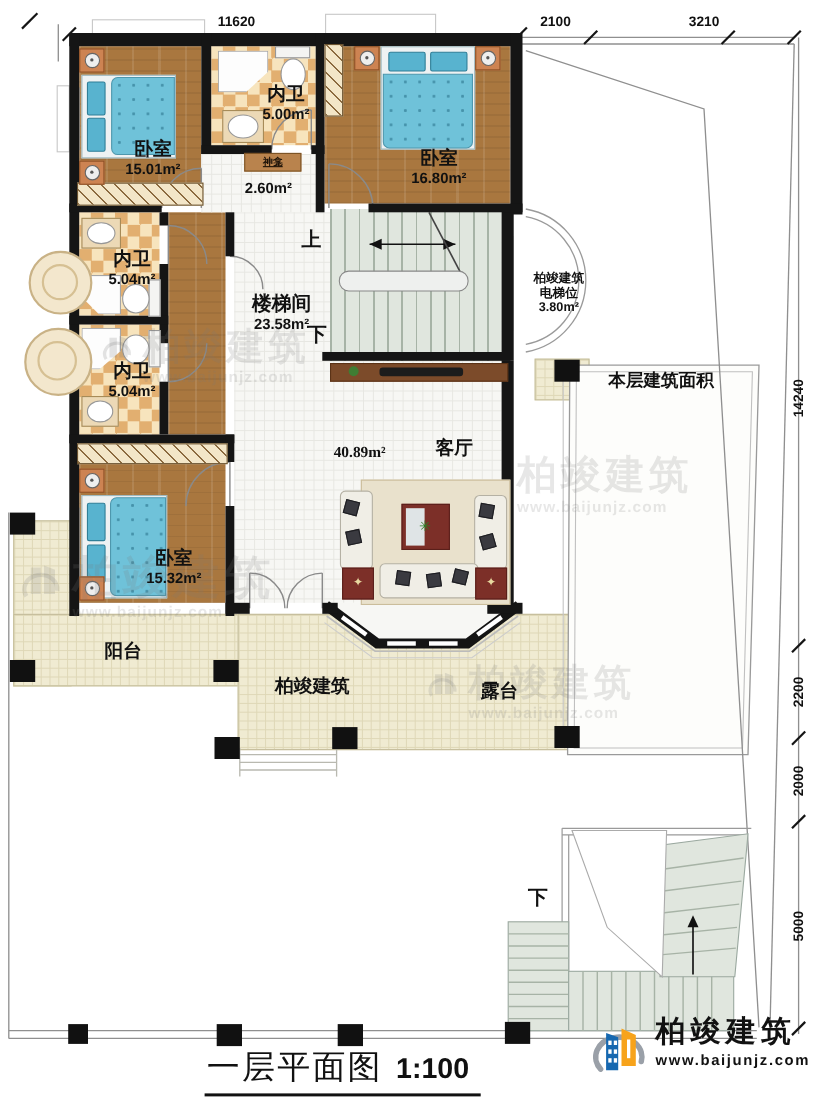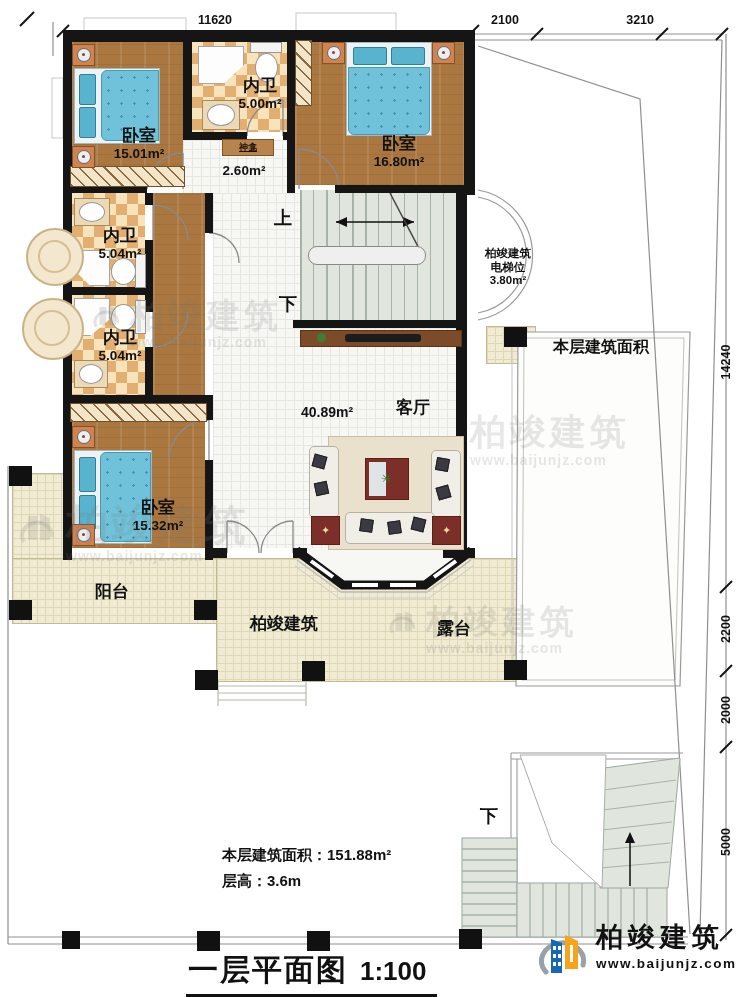--- a/index.html
+++ b/index.html
@@ -35,21 +35,21 @@
   .sofa{position:absolute;background:#f0eee6;border:1.5px solid #b5b1a4;border-radius:5px;}
   .cush{position:absolute;width:11px;height:11px;background:#3a3a40;border:1px solid #1e1e22;}
   .wm{position:absolute;color:rgba(120,120,120,.18);font-weight:bold;pointer-events:none;display:flex;align-items:flex-start;gap:8px;}
   .wm .big{line-height:1;letter-spacing:4px;}
   .wm .url{display:block;font-size:14px;letter-spacing:1px;margin-top:2px;}
   .shelf{position:absolute;background:#b9834d;border:1px solid #7c5426;text-align:center;font-weight:bold;font-size:9px;line-height:14px;color:#1c1208;}
   .landing{position:absolute;background:#eef0ee;border:1.5px solid #888;border-radius:9px;}
   .tv{position:absolute;background:#7c4b2a;border:1px solid #5b3317;}
   .note-line{font-size:15px;font-weight:600;line-height:1.75;white-space:nowrap;}
   #title-block{position:absolute;border-bottom:3px solid #111;padding:0 10px 3px 2px;white-space:nowrap;}
-  #title-block .t1{font-size:30px;font-weight:bold;letter-spacing:2px;}
+  #title-block .t1{font-size:30px;font-weight:normal;letter-spacing:2px;}
   #title-block .t2{font-size:26px;font-weight:600;margin-left:12px;}
   .logo-text{font-size:27px;font-weight:900;letter-spacing:5px;line-height:1;color:#111;display:block;}
   .logo-url{font-size:13.5px;font-weight:bold;letter-spacing:1.5px;color:#111;display:block;margin-top:5px;}
 </style>
 </head>
 <body>
 
 <div id="plan">
 
   <div class="abs wood" style="left:72px;top:42px;width:111px;height:143px;"></div>
@@ -402,26 +402,30 @@
       <span class="rarea">16.80m²</span>
   </div>
   <div class="label" style="left:84px;top:226px;width:72px;">
     <span class="rname">内卫</span>
       <span class="rarea">5.04m²</span>
   </div>
   <div class="label" style="left:84px;top:328px;width:72px;">
     <span class="rname">内卫</span>
       <span class="rarea">5.04m²</span>
   </div>
+  <div class="label" style="left:208px;top:266px;width:96px;">
+    <span class="rname" style="font-size:18px;">楼梯间</span>
+      <span class="rarea">23.58m²</span>
+  </div>
   <div class="label" style="left:468px;top:247px;width:80px;">
     <span class="small3">柏竣建筑</span>
     <span class="small3">电梯位</span>
     <span class="small3">3.80m²</span>
   </div>
-  <div class="label" style="left:296px;top:404px;width:62px;">
+  <div class="label" style="left:296px;top:404px;width:62px;font-family:Liberation Serif, serif;">
     <span class="rarea" style="font-size:14px;">40.89m²</span>
   </div>
   <div class="label" style="left:390px;top:398px;width:46px;">
     <span class="rname">客厅</span>
   </div>
   <div class="label" style="left:112px;top:498px;width:92px;">
     <span class="rname">卧室</span>
       <span class="rarea">15.32m²</span>
   </div>
   <div class="label" style="left:86px;top:582px;width:52px;">
@@ -442,24 +446,20 @@
   <div class="label" style="left:480px;top:806px;font-size:18px;">下</div>
 
   <div class="dim" style="left:183px;top:13px;width:64px;">11620</div>
   <div class="dim" style="left:479px;top:13px;width:52px;">2100</div>
   <div class="dim" style="left:602px;top:13px;width:52px;text-align:right;">3210</div>
   <div class="dim dimv" style="left:700px;top:355px;width:52px;">14240</div>
   <div class="dim dimv" style="left:700px;top:622px;width:52px;">2200</div>
   <div class="dim dimv" style="left:700px;top:703px;width:52px;">2000</div>
   <div class="dim dimv" style="left:700px;top:835px;width:52px;">5000</div>
 
-  <div class="abs" style="left:222px;top:842px;">
-    <div class="note-line"><span>本层建筑面积：</span><span>151.88m²</span></div>
-    <div class="note-line"><span>层高：</span><span>3.6m</span></div>
-  </div>
 
   <div id="title-block" style="left:186px;top:950px;">
     <span class="t1">一层平面图</span><span class="t2">1:100</span>
   </div>
 
   <div class="abs" style="left:536px;top:924px;display:flex;gap:8px;align-items:flex-start;">
     <svg width="52" height="58" viewBox="0 0 52 56">
       <path d="M10,47 A21,18 0 1 1 47,40" stroke="#9aa0a8" stroke-width="5" fill="none" stroke-linecap="round"></path>
       <polygon points="15,14 26,18 26,48 15,48" fill="#1668b0"></polygon>
       <rect x="17" y="21" width="3" height="4" fill="#fff"></rect>

